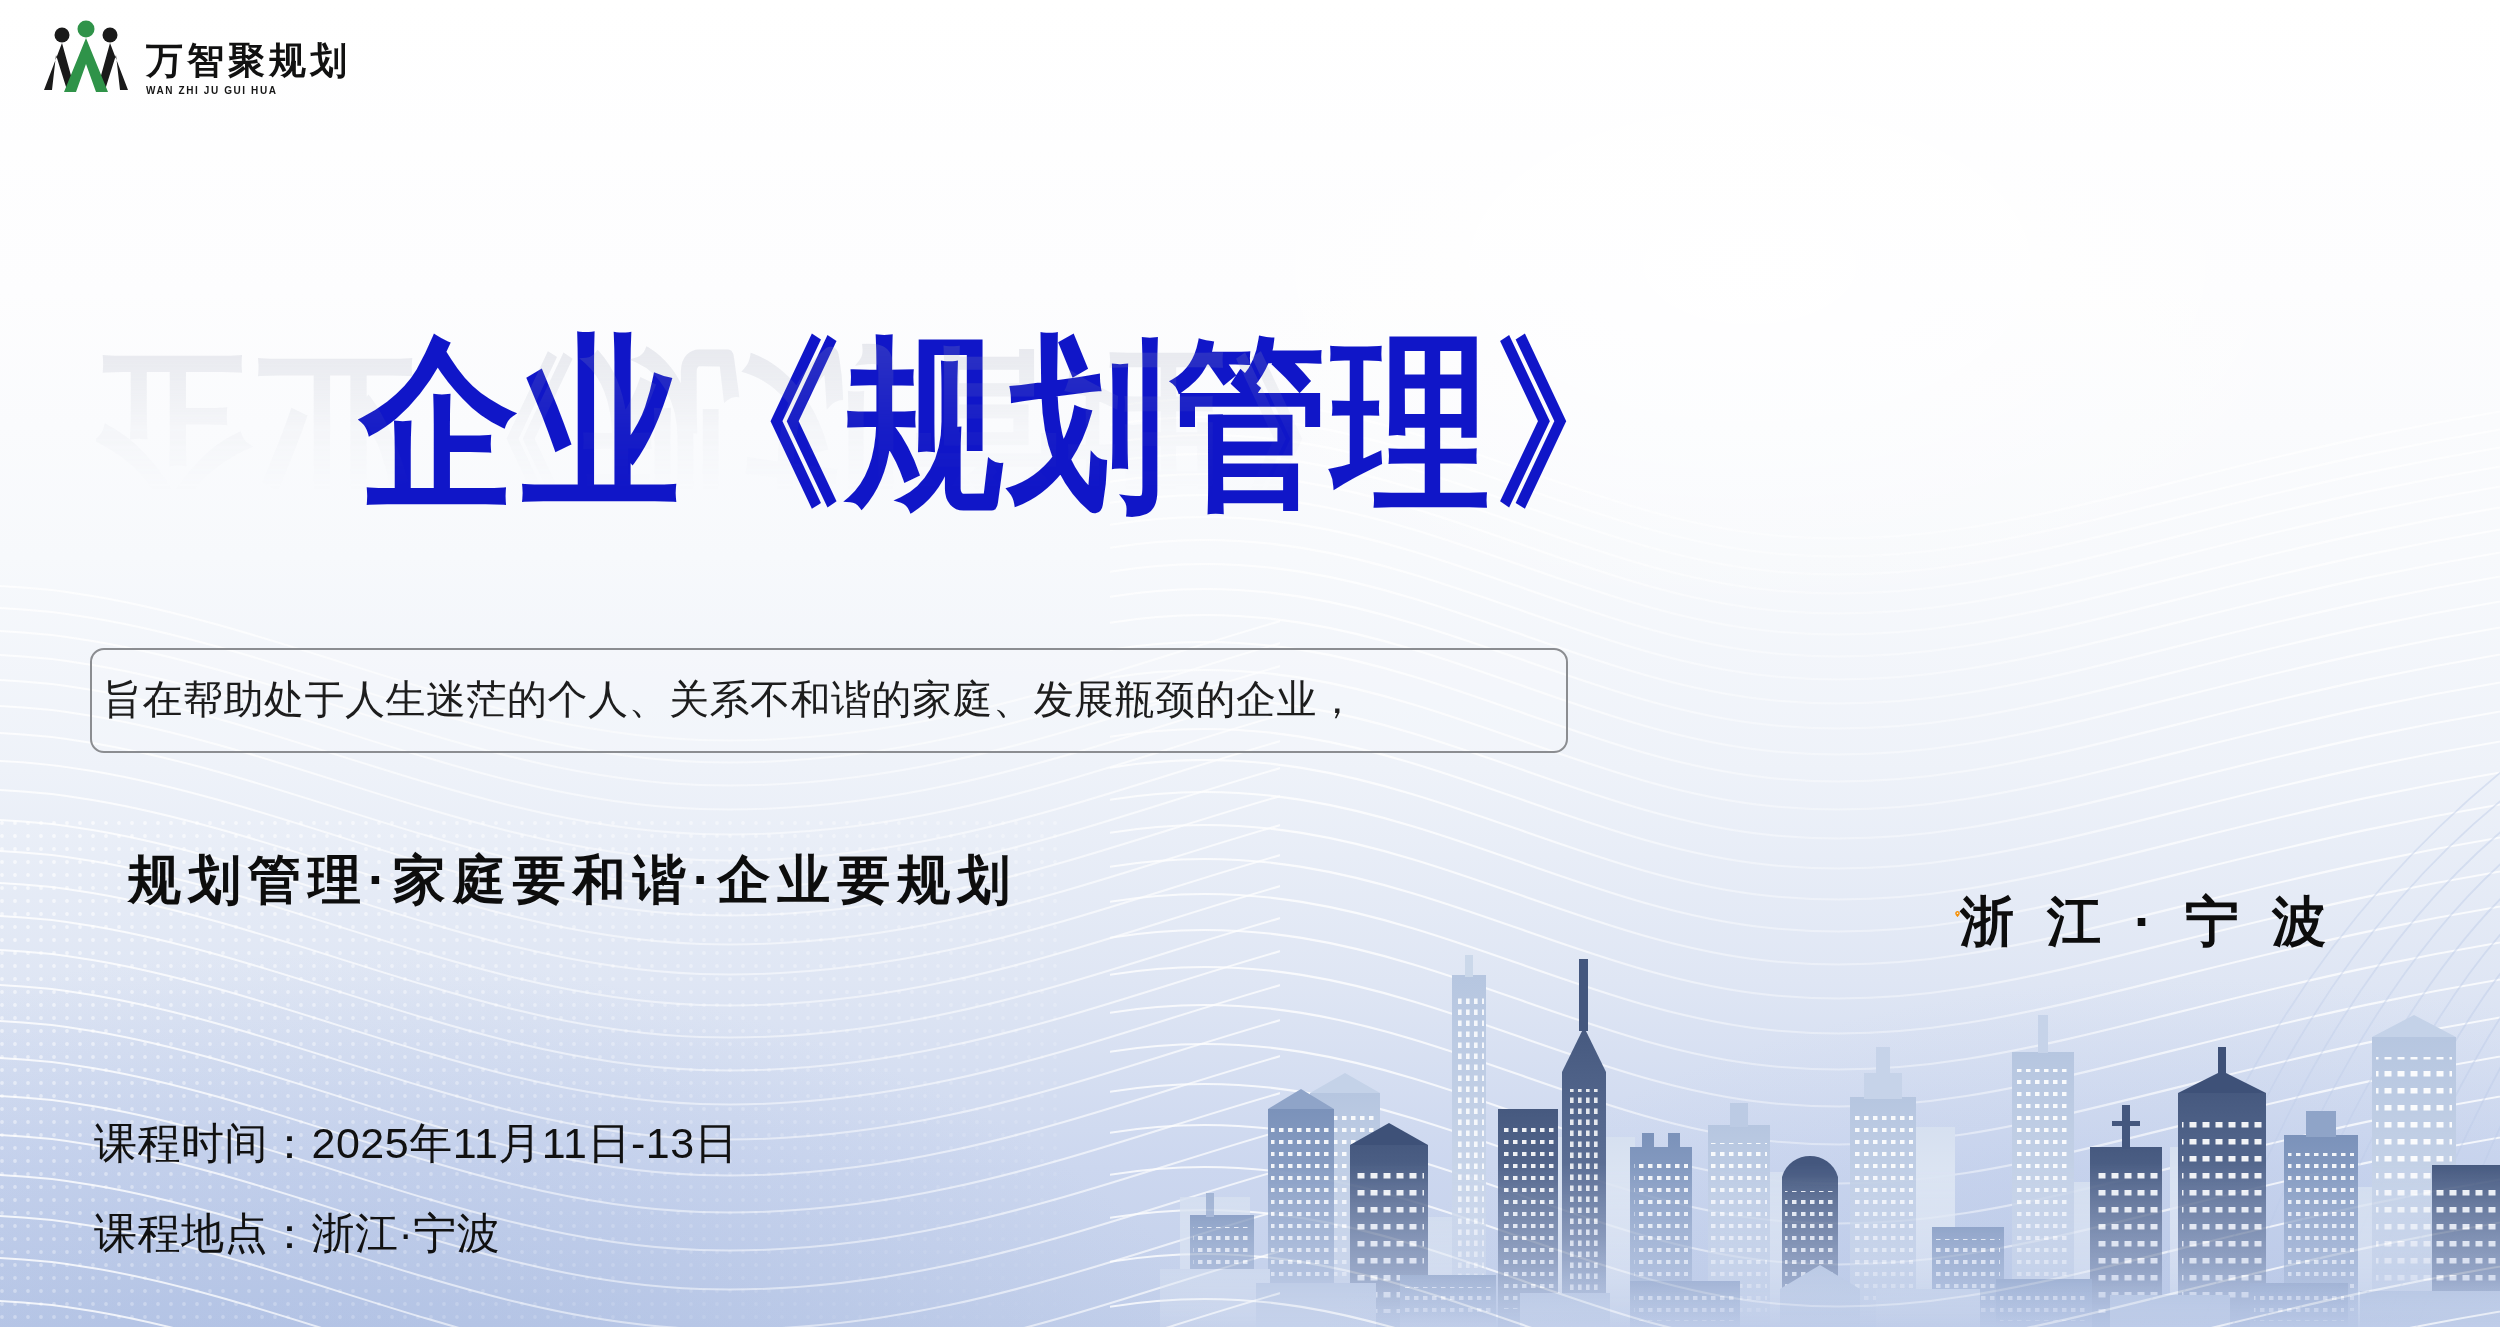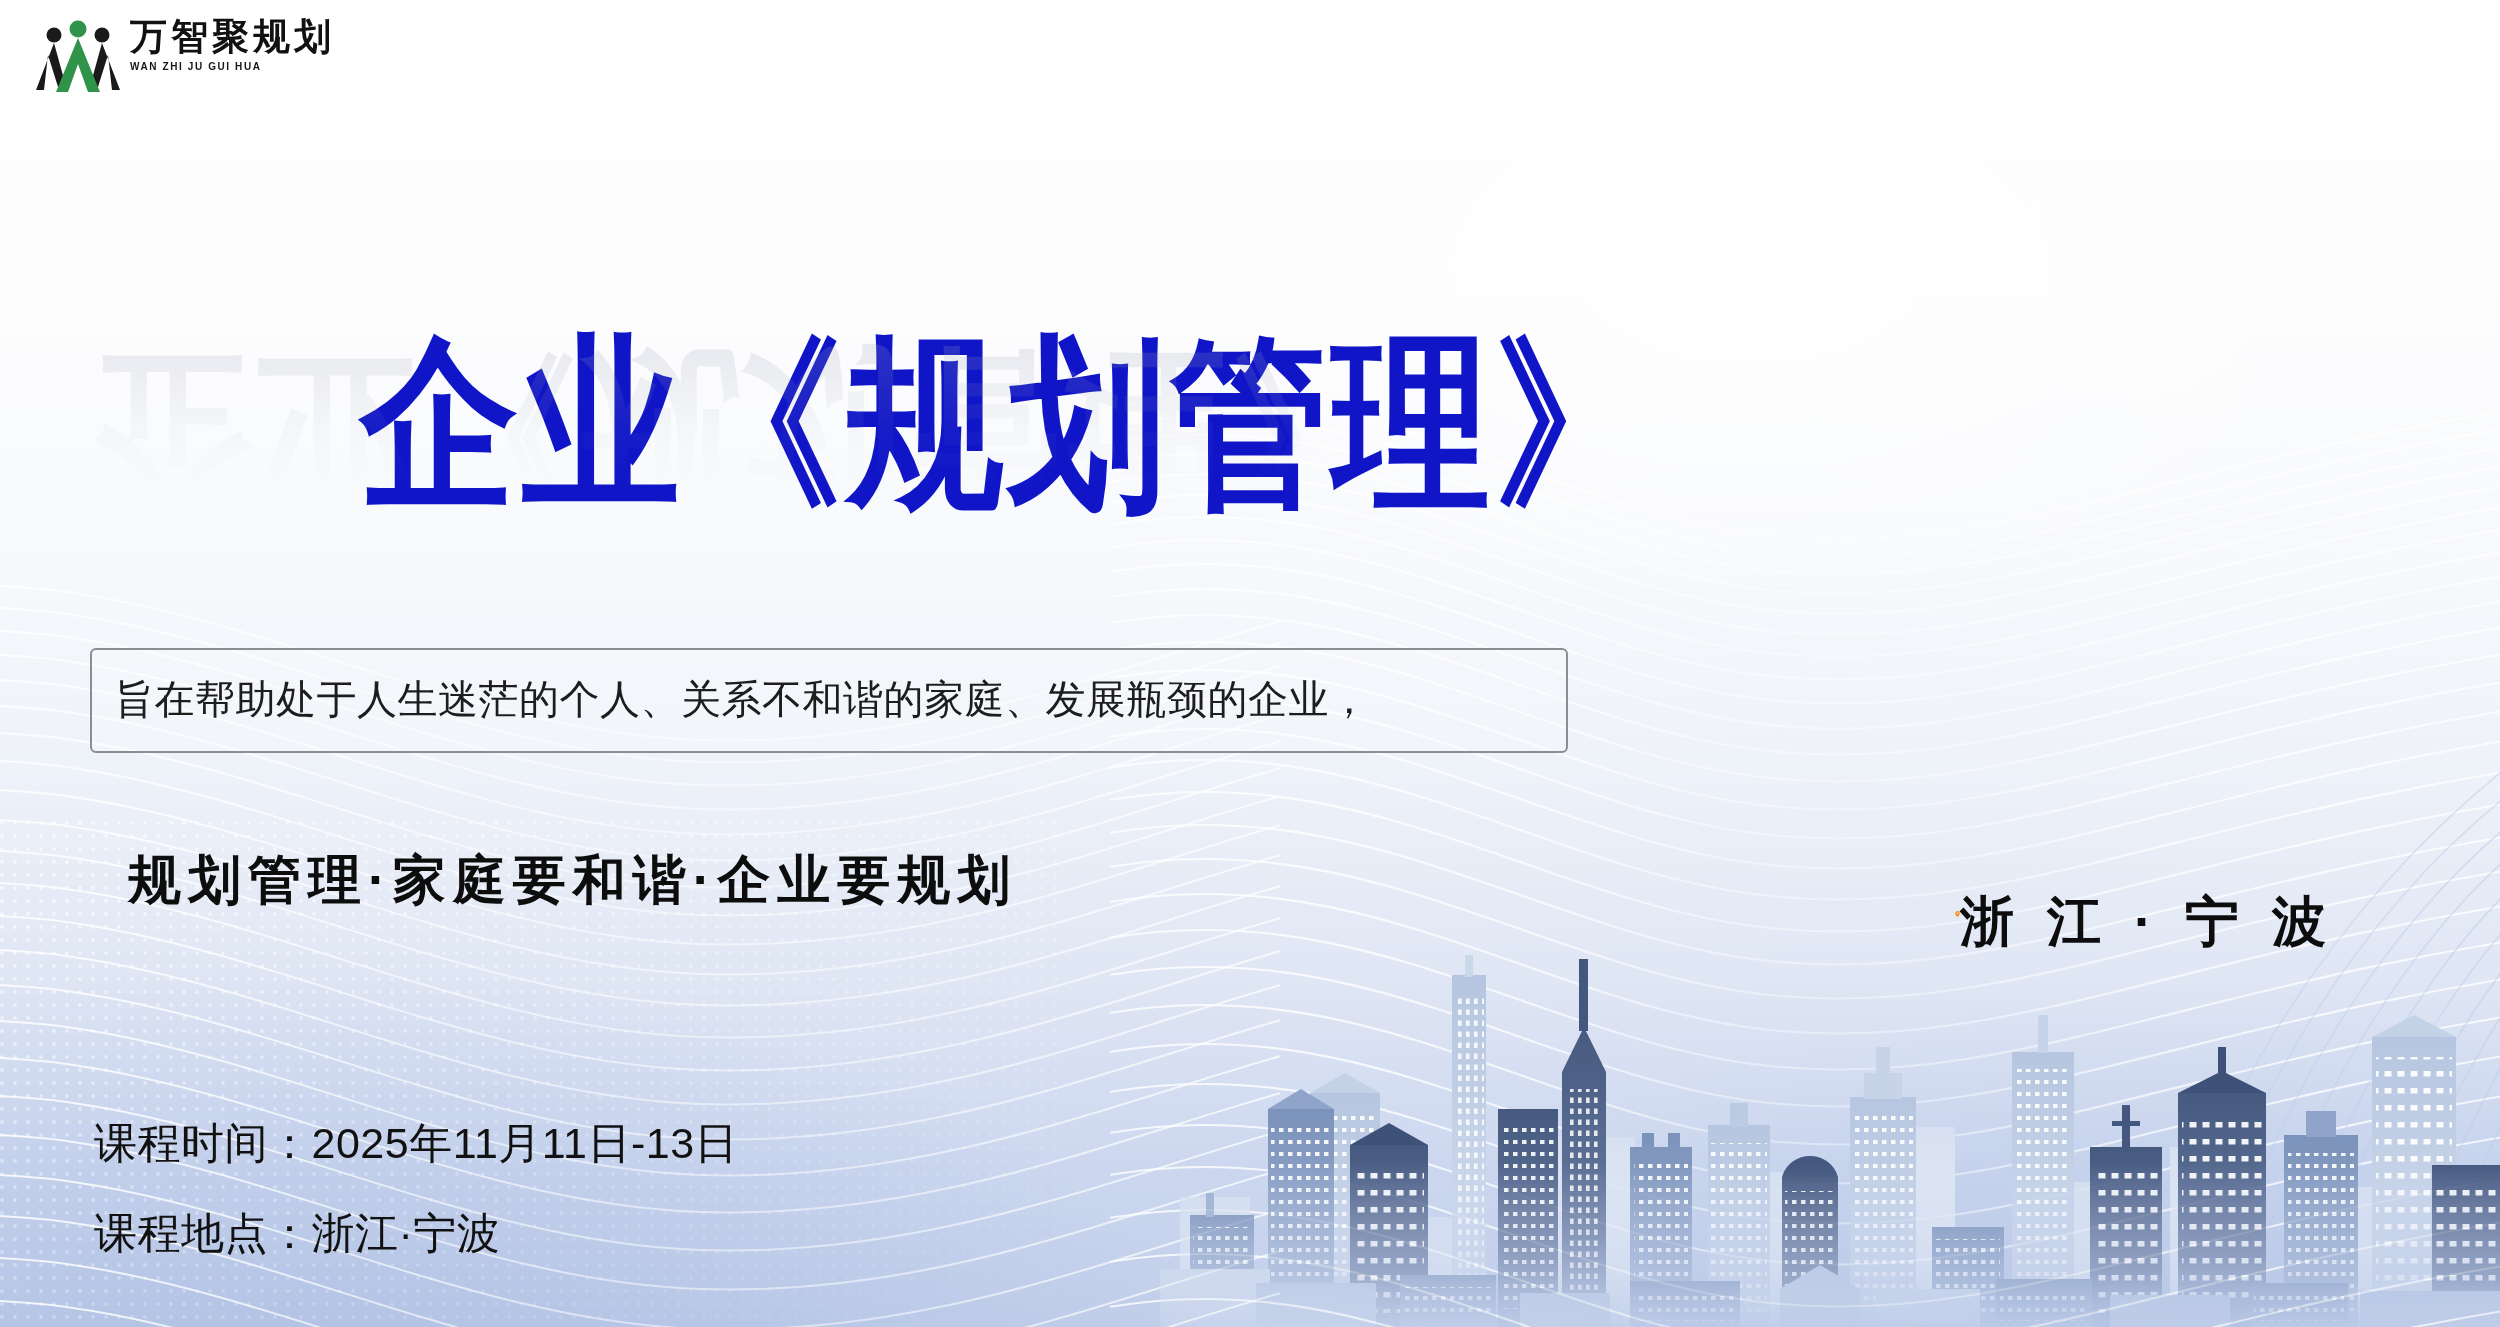--- a/index.html
+++ b/index.html
@@ -36,21 +36,21 @@
   }
   .waves-left{
     position:absolute;left:-120px;top:540px;width:1400px;height:860px;
     opacity:.9;
   }
   .dots-left{
     position:absolute;left:-40px;top:820px;width:1100px;height:520px;opacity:.75;
   }
 
   
-  .logo{position:absolute;left:32px;top:18px;display:flex;align-items:flex-start;gap:6px;}
+  .logo{position:absolute;left:40px;top:18px;display:flex;align-items:flex-end;gap:14px;}
   .logo-mark{width:92px;height:78px;display:block;}
   .logo-text{display:flex;flex-direction:column;line-height:1;}
   .logo-cn{
     font-family:"Liberation Serif","DejaVu Serif",serif;
     font-size:37px;font-weight:700;color:#111;letter-spacing:4px;
   }
   .logo-en{
     font-size:10px;font-weight:700;color:#161616;letter-spacing:1.6px;
     margin-top:7px;
   }
@@ -71,22 +71,22 @@
     transform:scaleY(-1.18);transform-origin:left top;
     color:#9aa0b4;
     -webkit-mask-image:linear-gradient(to top,rgba(0,0,0,.38) 0%,rgba(0,0,0,.10) 45%,rgba(0,0,0,0) 80%);
     mask-image:linear-gradient(to top,rgba(0,0,0,.38) 0%,rgba(0,0,0,.10) 45%,rgba(0,0,0,0) 80%);
     opacity:.55;
   }
 
   
   .desc-box{
     position:absolute;left:90px;top:648px;width:1478px;box-sizing:border-box;
-    border:2px solid #8b8d91;border-radius:6px;
-    padding:17px 22px 19px 22px;
+    border:2px solid #8b8d91;border-radius:14px;
+    padding:17px 22px 19px 10px;
     background:rgba(255,255,255,0.18);
   }
   .desc-line{
     font-family:"Liberation Sans","DejaVu Sans",sans-serif;
     font-size:40px;color:#1d1d1d;line-height:1.62;white-space:nowrap;
     letter-spacing:.5px;
   }
 
   
   .tagline{

